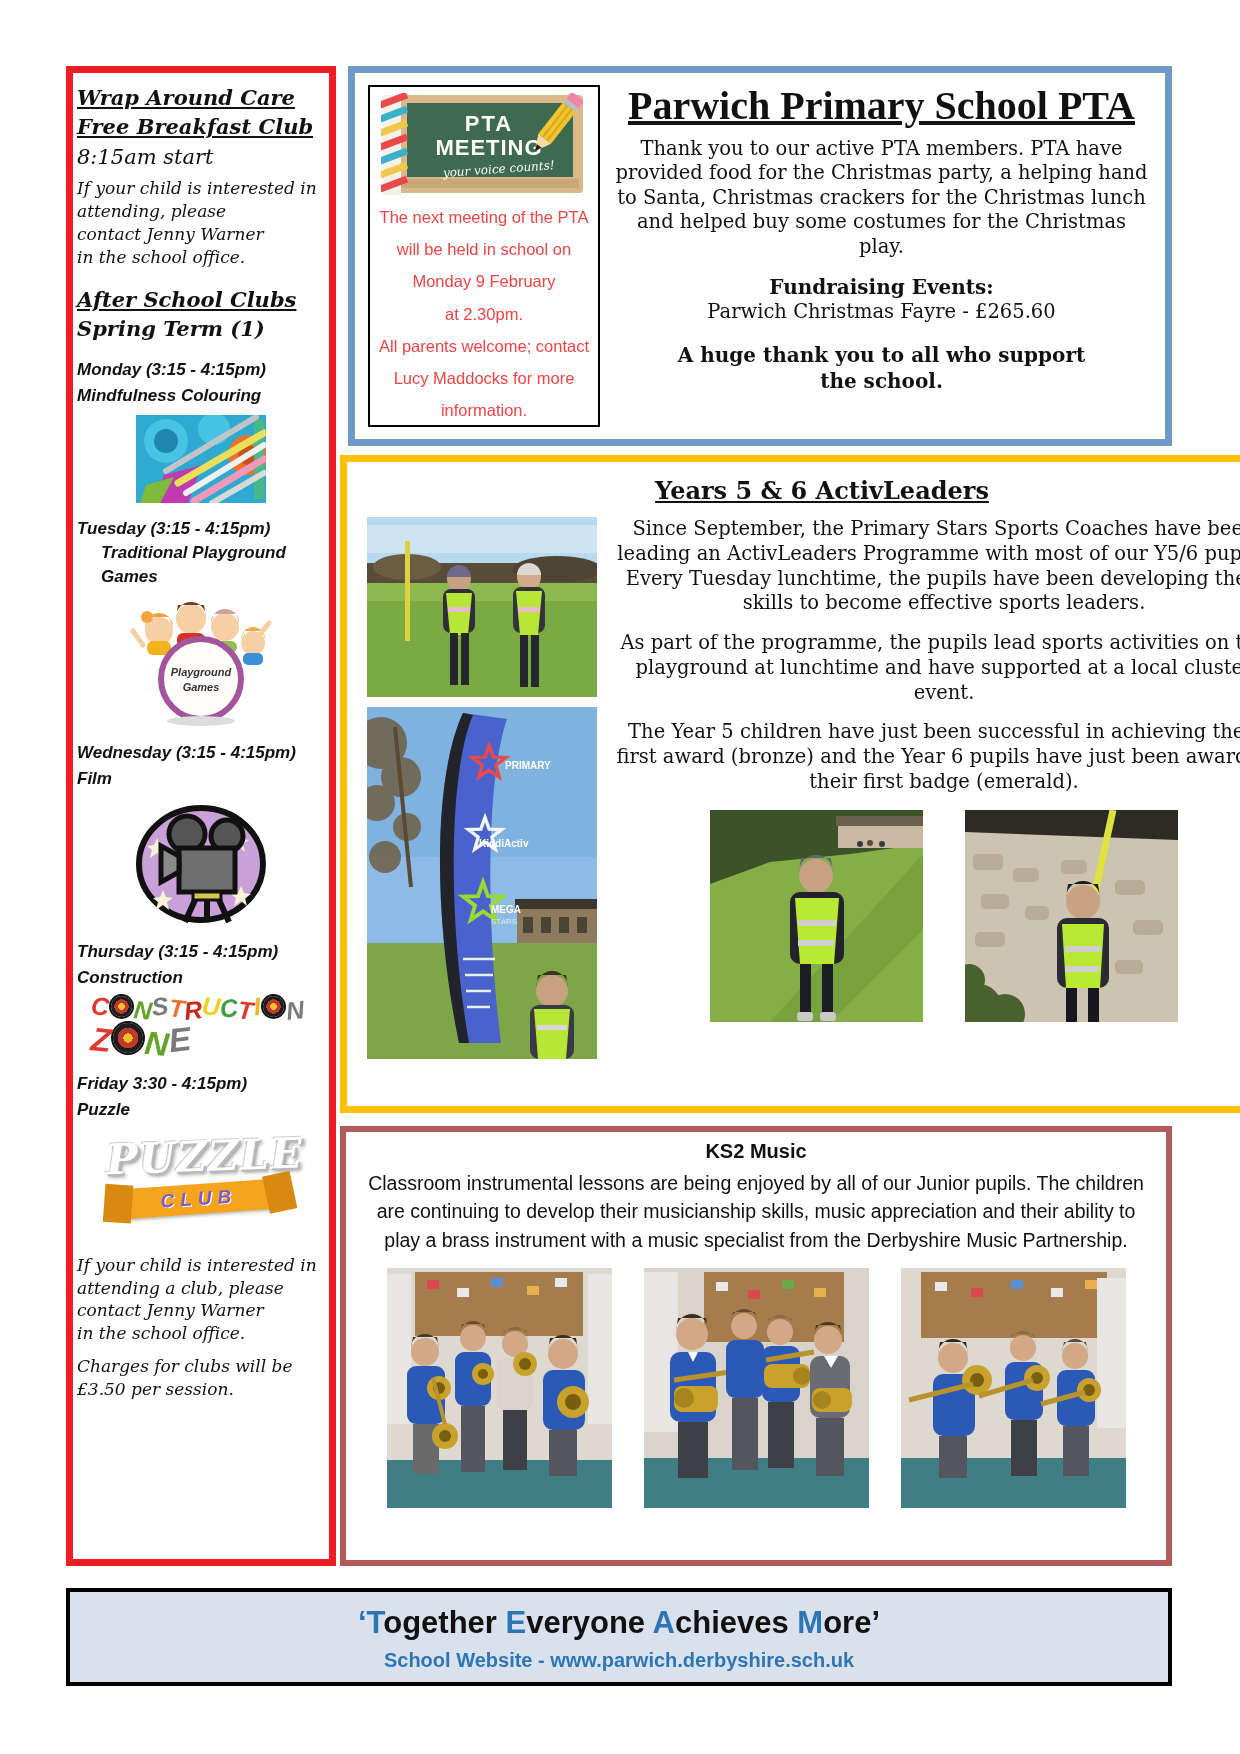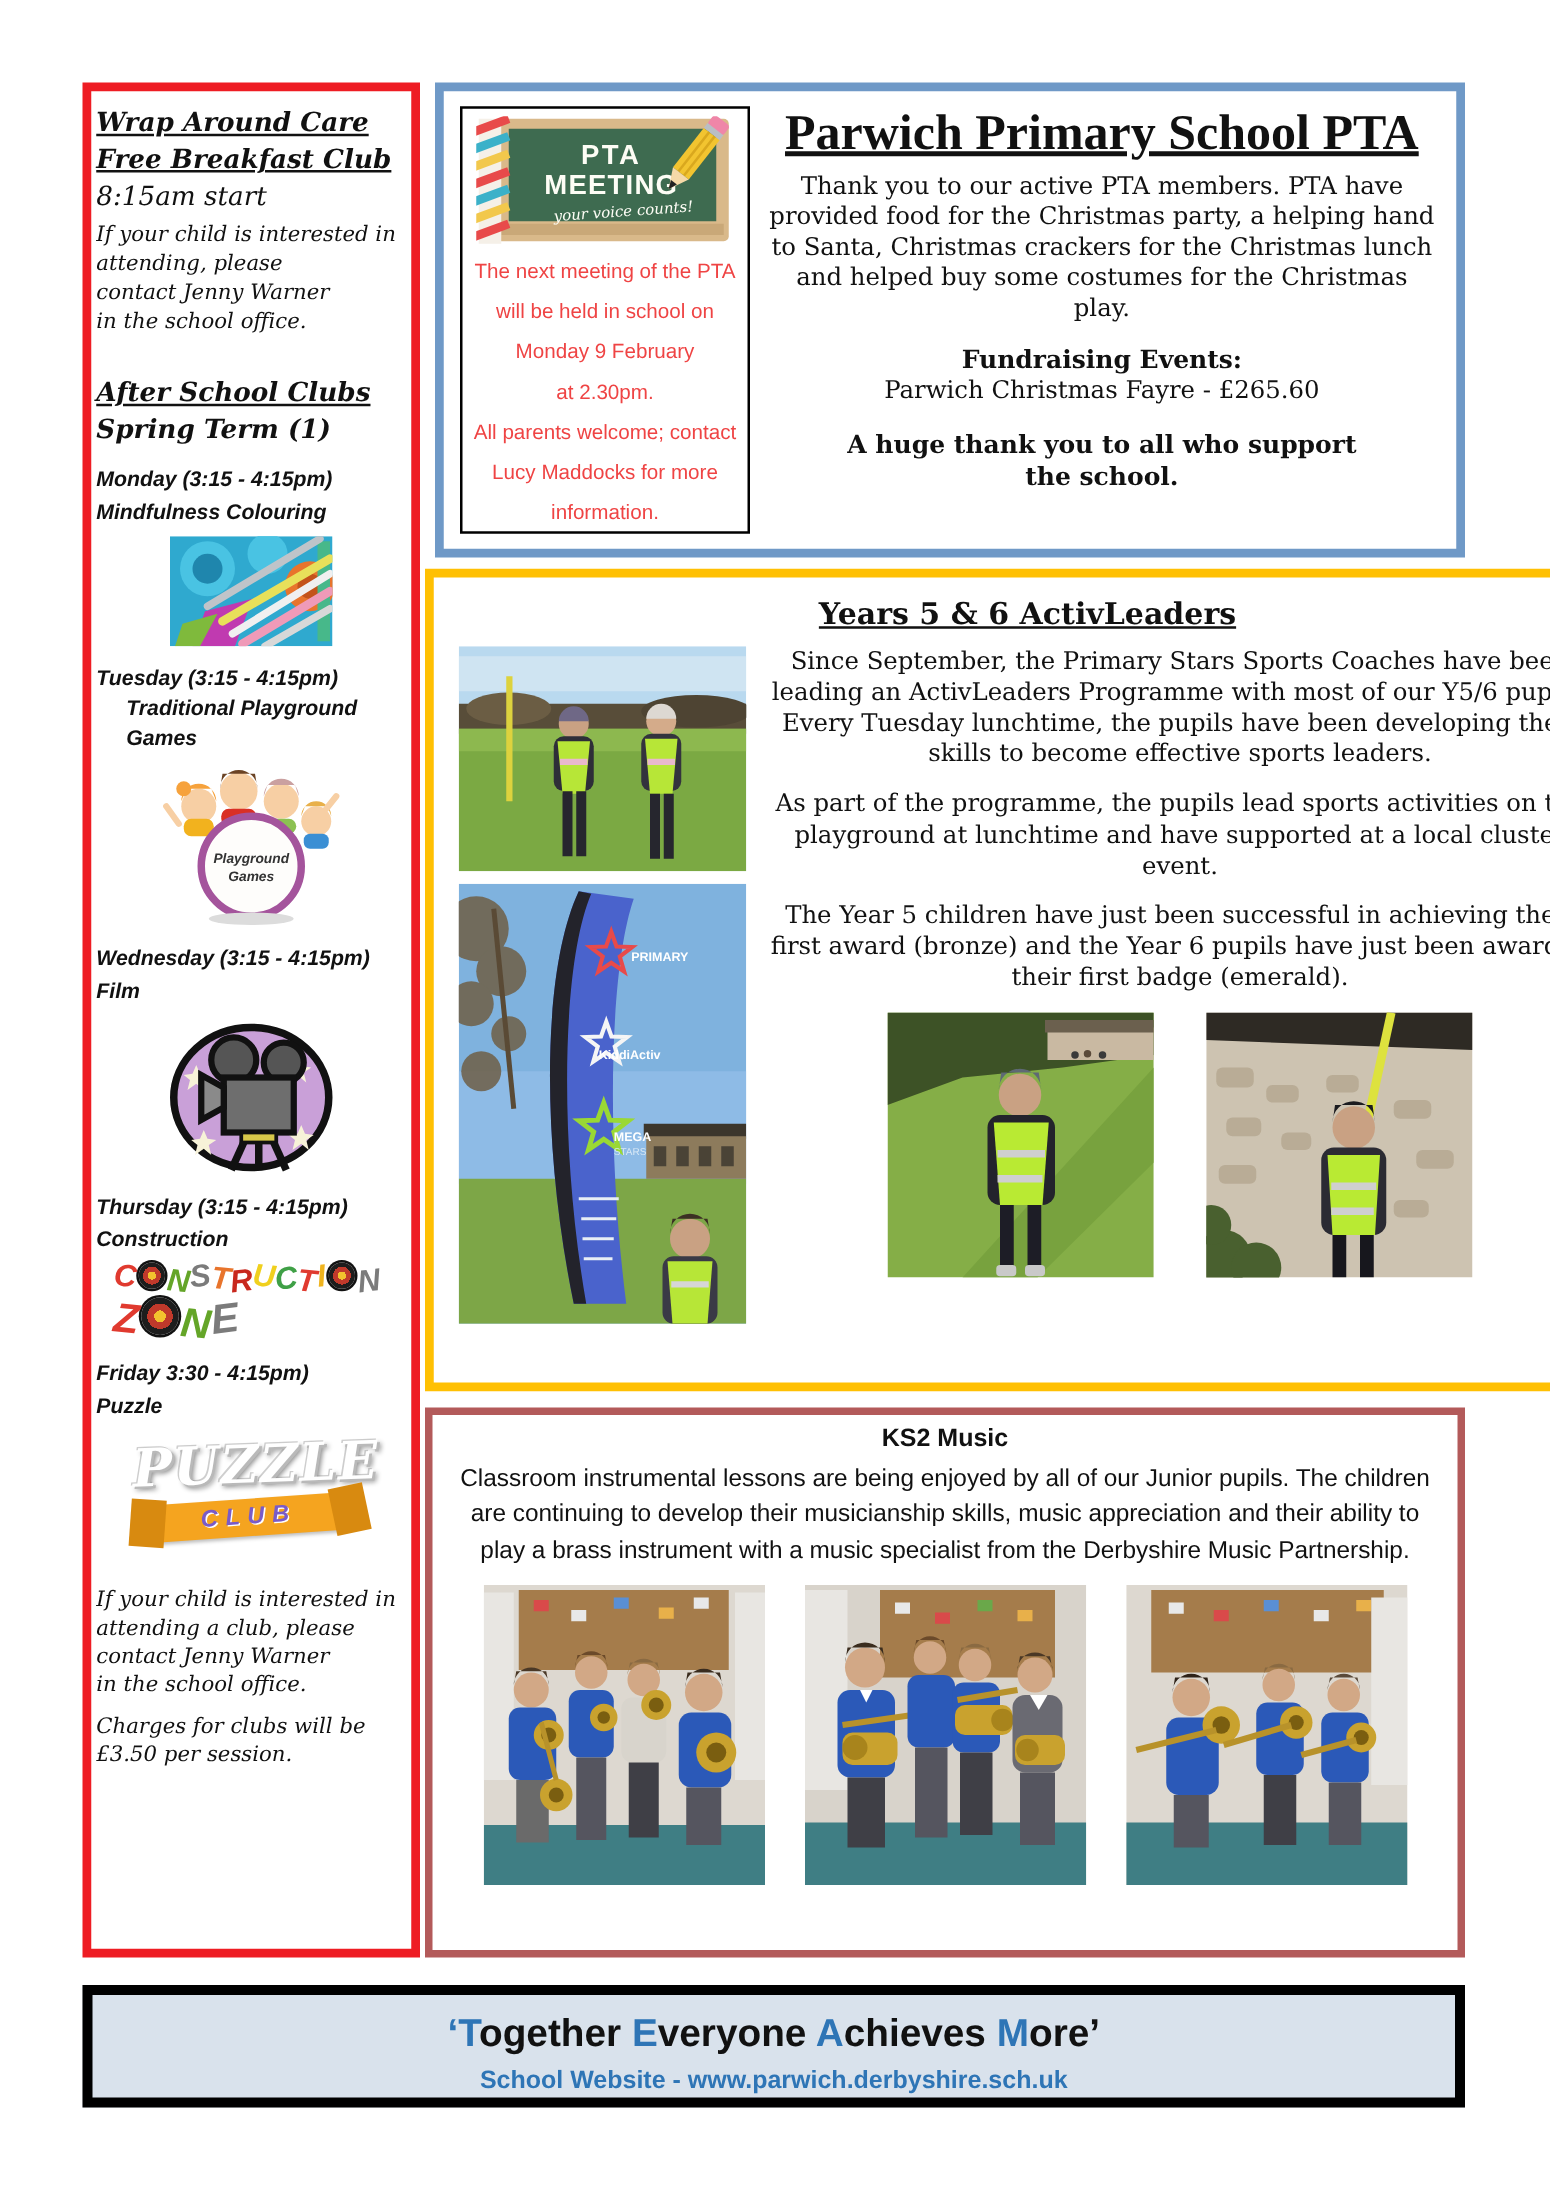--- a/index.html
+++ b/index.html
@@ -12,21 +12,21 @@
   
   #left-panel {
     position:absolute; left:66px; top:66px; width:270px; height:1500px;
     border:7px solid #ee1c23; background:#fff; text-align:left;
     padding:10px 4px 0 4px;
     font-style:italic;
   }
   .lp-head { font-size:21px; font-weight:bold; text-decoration:underline; line-height:1.4; }
   .lp-time { font-size:21px; line-height:1.5; }
   .lp-note { font-size:17px; line-height:1.35; margin-top:4px; }
-  .lp-club-head { font-size:21px; font-weight:bold; text-decoration:underline; margin-top:30px; line-height:1.4; }
+  .lp-club-head { font-size:21px; font-weight:bold; text-decoration:underline; margin-top:16px; line-height:1.4; }
   .lp-term { font-size:21px; font-weight:bold; line-height:1.4; }
   .club-day { font-family:"Liberation Sans", sans-serif; font-size:17px; font-weight:bold; margin-top:14px; line-height:1.4; }
   .club-activity { font-family:"Liberation Sans", sans-serif; font-size:17px; font-weight:bold; line-height:1.4; margin-top:2px; }
   .club-img { display:block; margin:8px auto 2px auto; }
 
   
   .cz { margin:6px auto 0 auto; width:220px; line-height:1; }
   .cz-line1 { font-family:"Liberation Sans", sans-serif; font-weight:bold; font-size:25px; letter-spacing:0px; }
   .cz-line2 { font-family:"Liberation Sans", sans-serif; font-weight:bold; font-size:33px; margin-top:2px; }
   .tire { display:inline-block; width:21px; height:21px; border-radius:50%;
@@ -88,21 +88,21 @@
     position:absolute; left:340px; top:1126px; width:832px; height:440px;
     border:6px solid #b35a5a; background:#fff; text-align:center; padding:8px 14px 0 14px;
   }
   .ks2-title { font-family:"Liberation Sans", sans-serif; font-size:20px; font-weight:bold; }
   .ks2-body { font-family:"Liberation Sans", sans-serif; font-size:19.5px; line-height:1.45; margin:6px auto 0 auto; width:784px; }
   .ks2-photo-row { display:flex; justify-content:center; gap:32px; margin-top:14px; }
 
   
   #footer {
     position:absolute; left:66px; top:1588px; width:1106px; height:98px;
-    border:8px solid #000000; background:#d9e2ec; text-align:center; padding-top:13px;
+    border:4px solid #000000; background:#d9e2ec; text-align:center; padding-top:13px;
   }
   .motto { font-family:"Liberation Sans", sans-serif; font-size:31px; font-weight:bold; color:#111; }
   .motto .blue { color:#2e75b6; }
   .website { font-family:"Liberation Sans", sans-serif; font-size:20px; font-weight:bold; color:#2e75b6; margin-top:8px; }
 
   svg { display:block; }
 </style>
 </head>
 <body>
 

